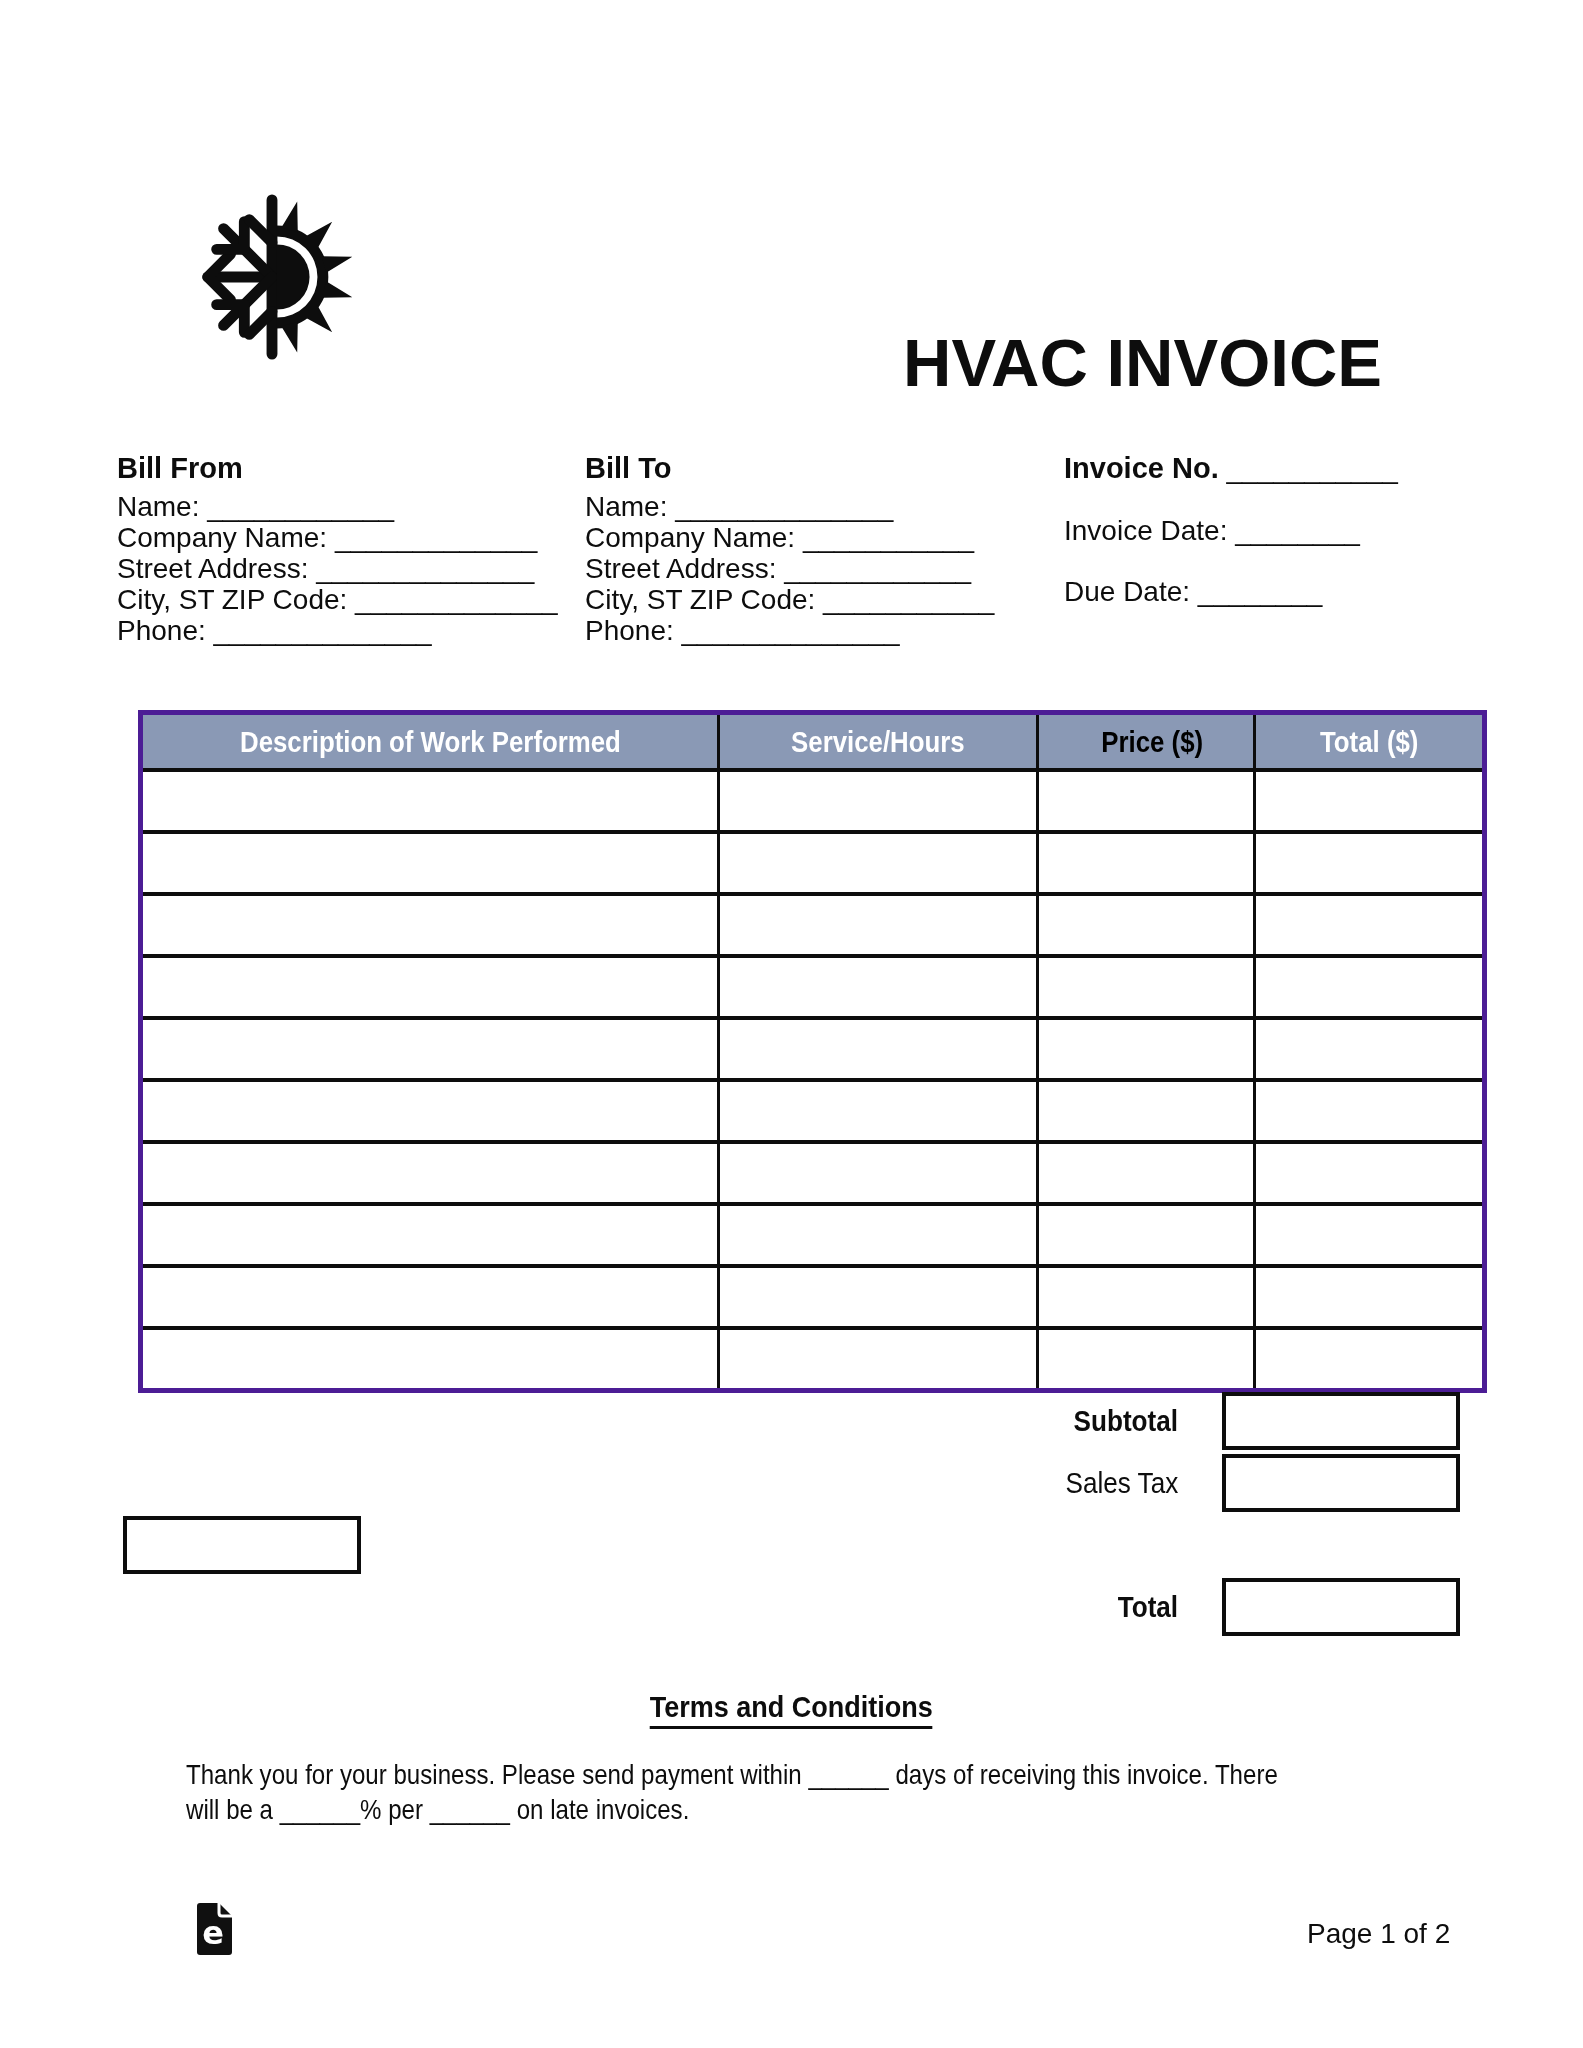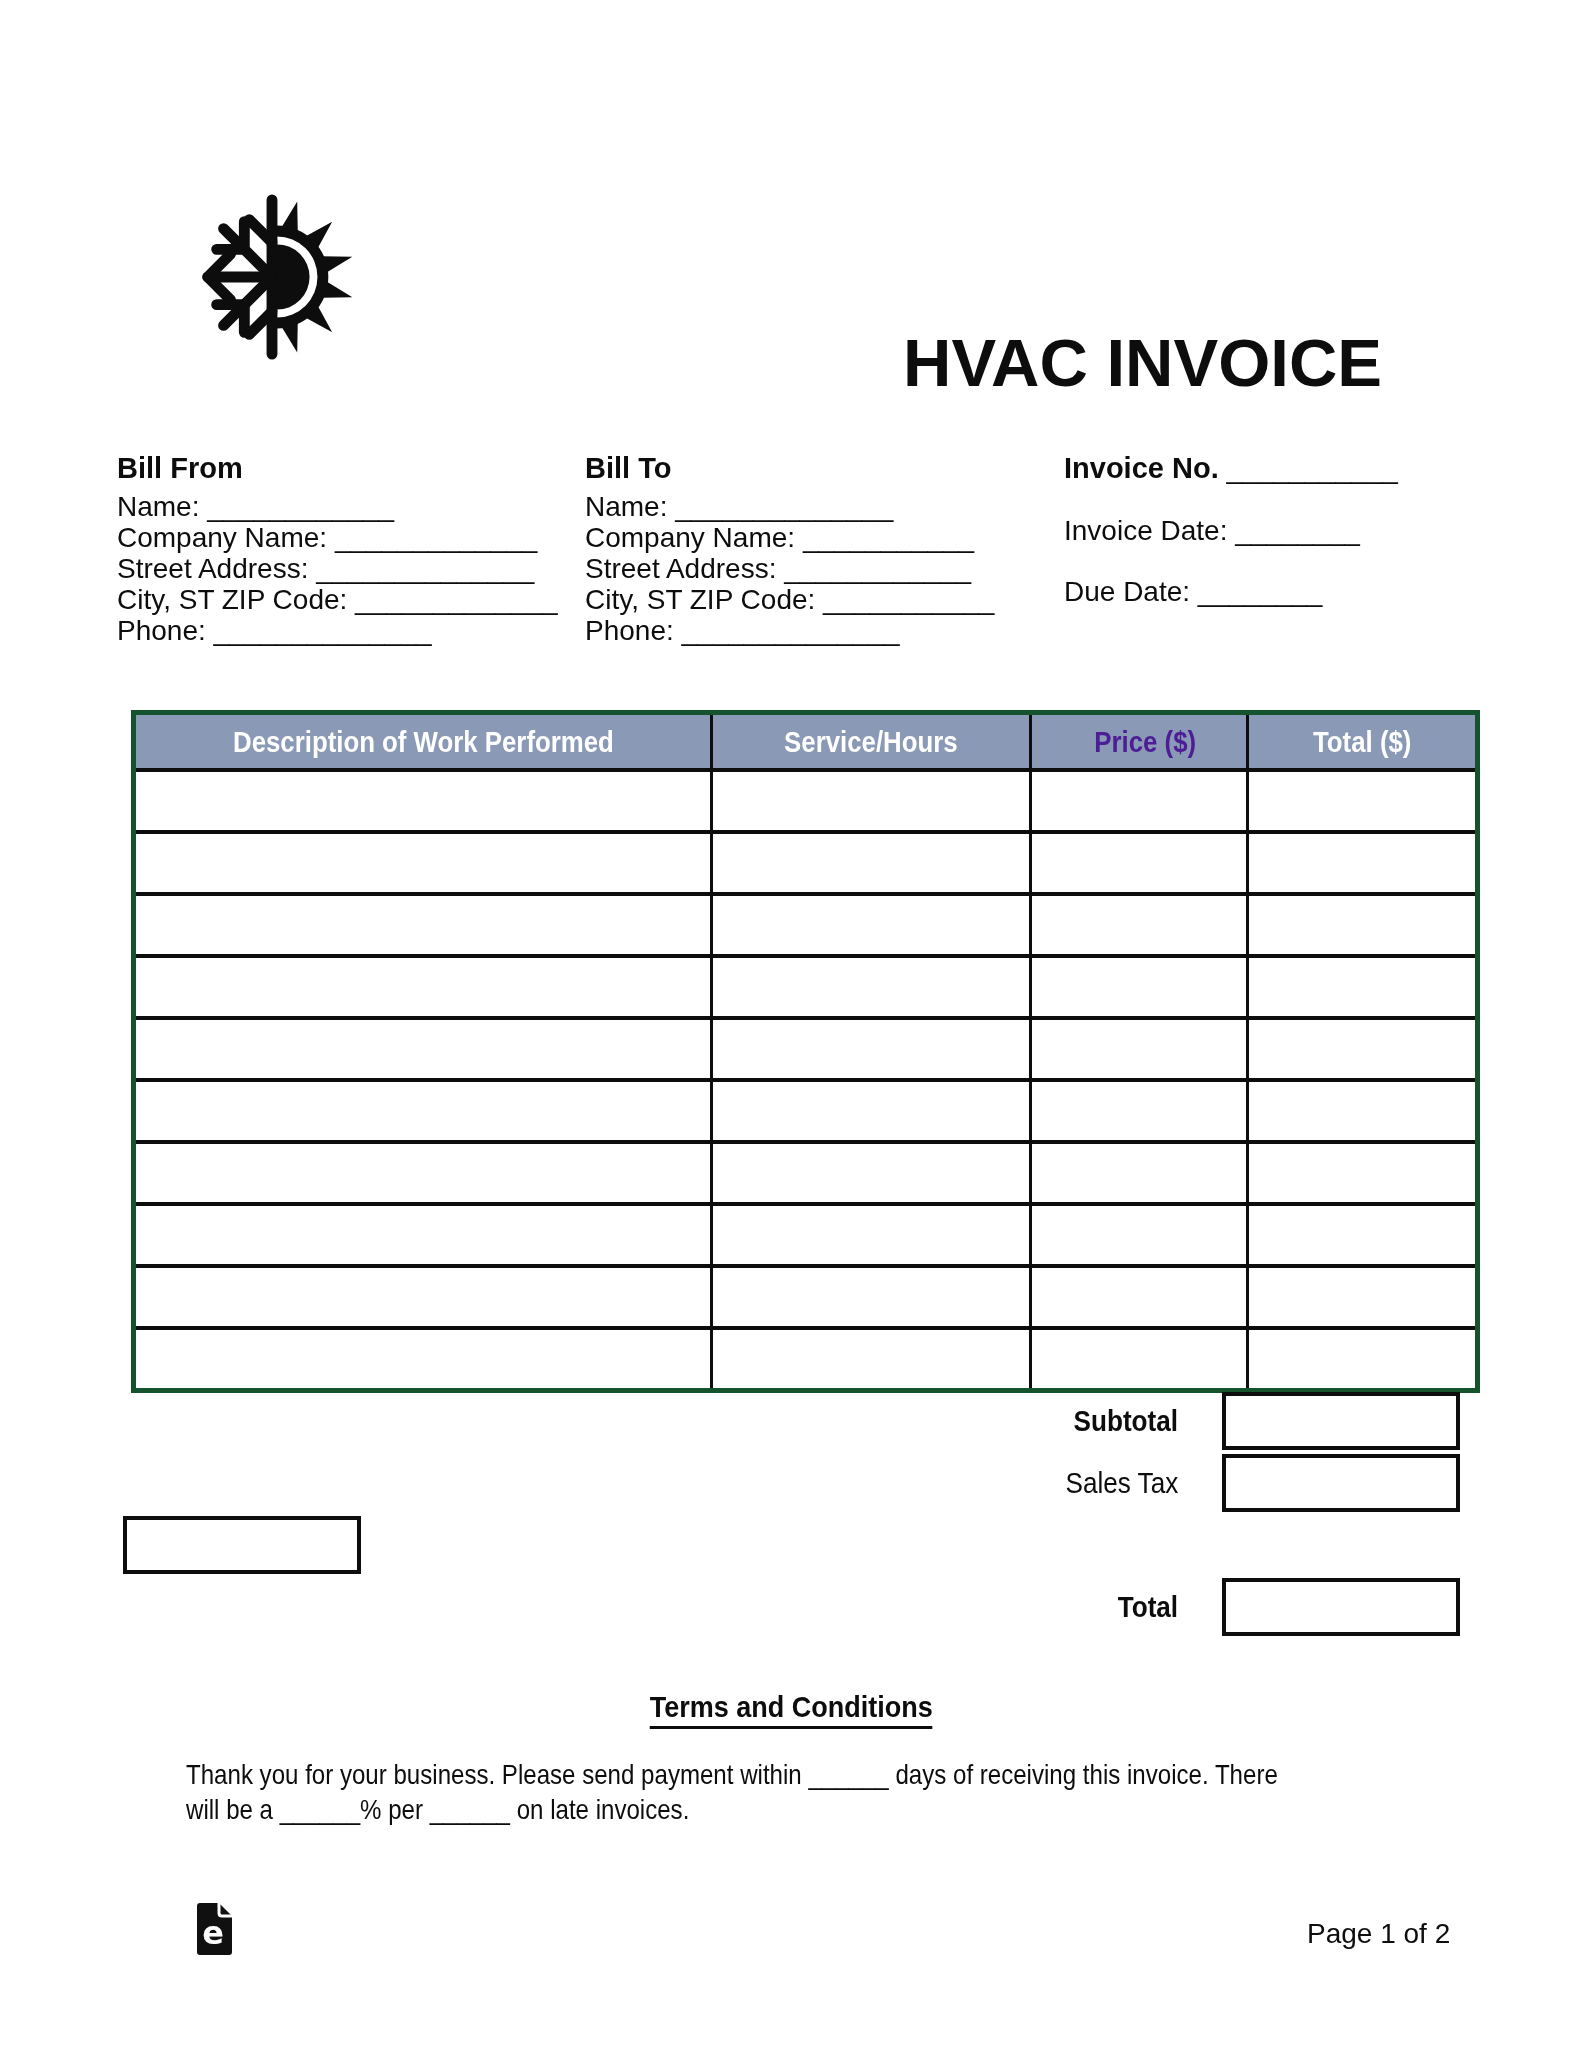--- a/index.html
+++ b/index.html
@@ -20,23 +20,23 @@
   .info-block .blk-heading{font-weight:bold;font-size:29px;margin-bottom:7px;}
   .bill-from{left:117px;}
   .bill-to{left:585px;}
   .invoice-meta{left:1052px;}
   .invoice-meta .meta-row{margin-bottom:30px;margin-left:12px;}
   .invoice-meta .meta-row.first{margin-bottom:31px;}
   .meta-label-bold{font-weight:bold;font-size:29px;}
   .fill-line{letter-spacing:0;}
   
   table.items{
-    position:absolute;left:131px;top:710px;width:1344px;
+    position:absolute;left:138px;top:710px;width:1344px;
     border-collapse:collapse;table-layout:fixed;
-    border:5px solid #14532d;
+    border:5px solid #4c1d95;
   }
   table.items th{
     height:53px;color:#ffffff;font-size:30px;font-weight:bold;
     border:4px solid #0d0d0d;border-left-width:3px;border-right-width:3px;
     text-align:center;vertical-align:middle;padding:0;
   }
   table.items th .hdr-txt{display:inline-block;transform:scaleX(0.86);white-space:nowrap;}
   table.items td{
     height:58px;background:#ffffff;
     border:4px solid #0d0d0d;border-left-width:3px;border-right-width:3px;padding:0;
@@ -167,21 +167,21 @@
     <colgroup>
         <col class="c1">
         <col class="c2">
         <col class="c3">
         <col class="c4">
       </colgroup>
     <thead>
       <tr>
         <th style="background: rgb(138, 153, 181); color: rgb(255, 255, 255);"><span class="hdr-txt">Description of Work Performed</span></th>
         <th style="background: rgb(138, 153, 181); color: rgb(255, 255, 255);"><span class="hdr-txt">Service/Hours</span></th>
-        <th style="background: rgb(138, 153, 181); color: #4c1d95; padding-left: 12px;"><span class="hdr-txt">Price ($)</span></th>
+        <th style="background: rgb(138, 153, 181); color: #000000; padding-left: 12px;"><span class="hdr-txt">Price ($)</span></th>
         <th style="background: rgb(138, 153, 181); color: rgb(255, 255, 255);"><span class="hdr-txt">Total ($)</span></th>
       </tr>
     </thead>
     <tbody>
         <tr>
           <td></td>
           <td></td>
           <td></td>
           <td></td>
         </tr>

